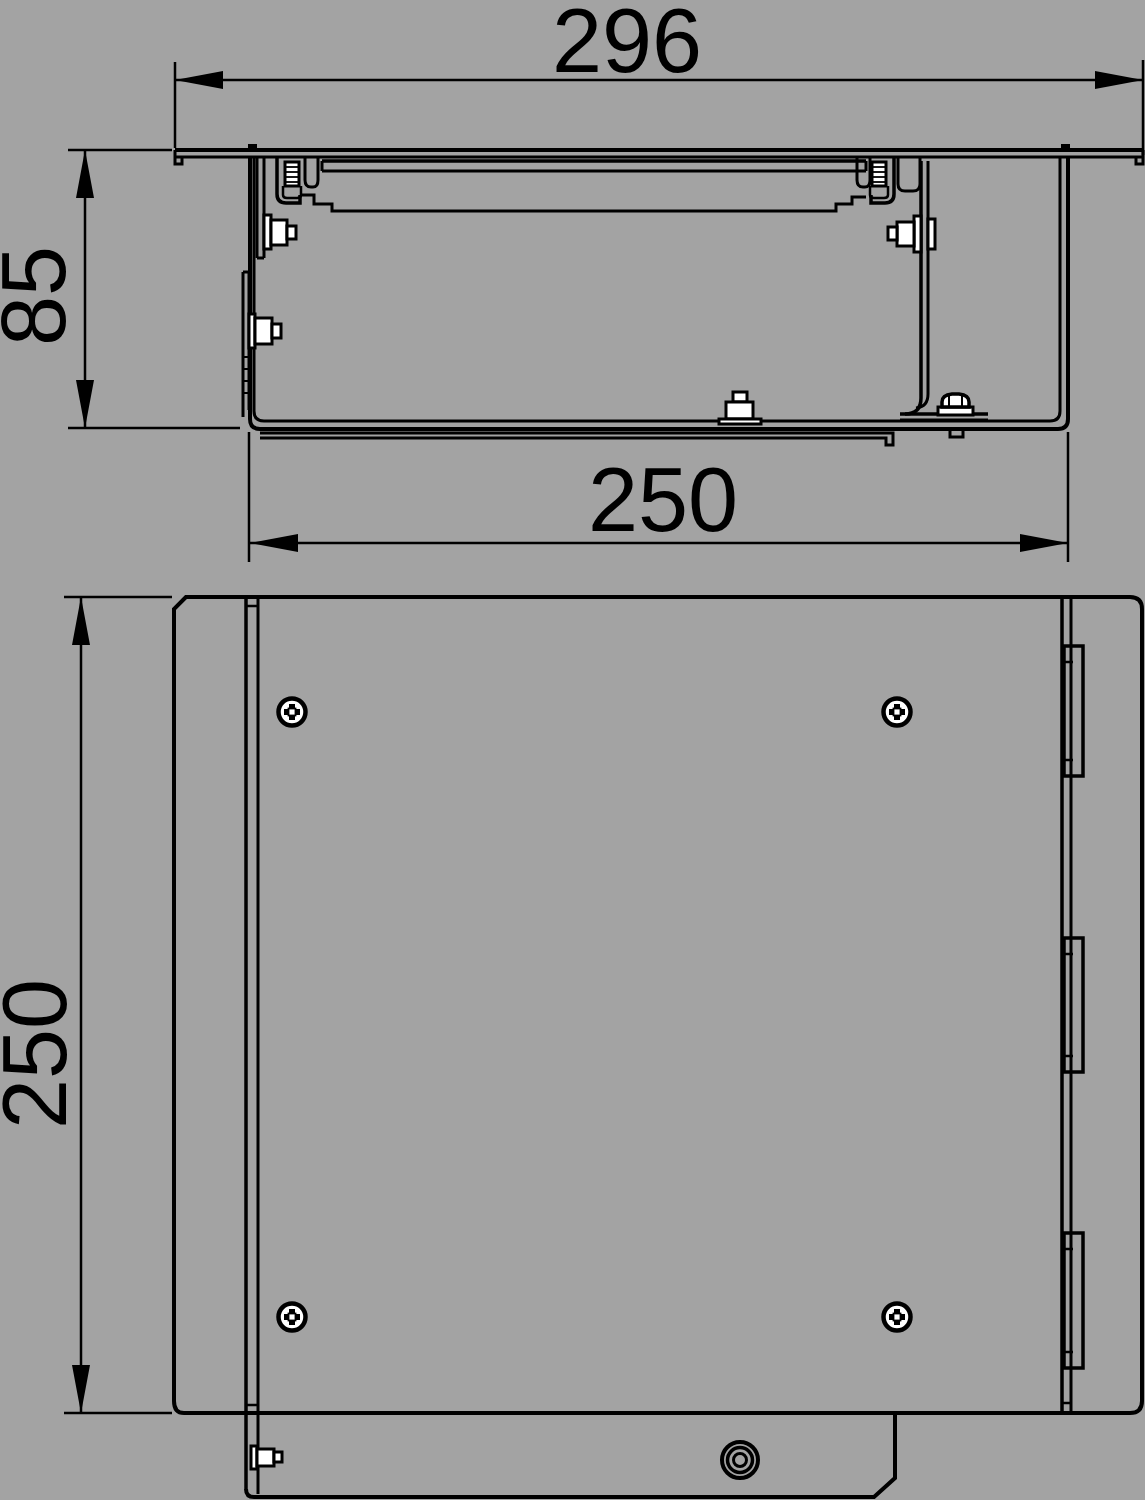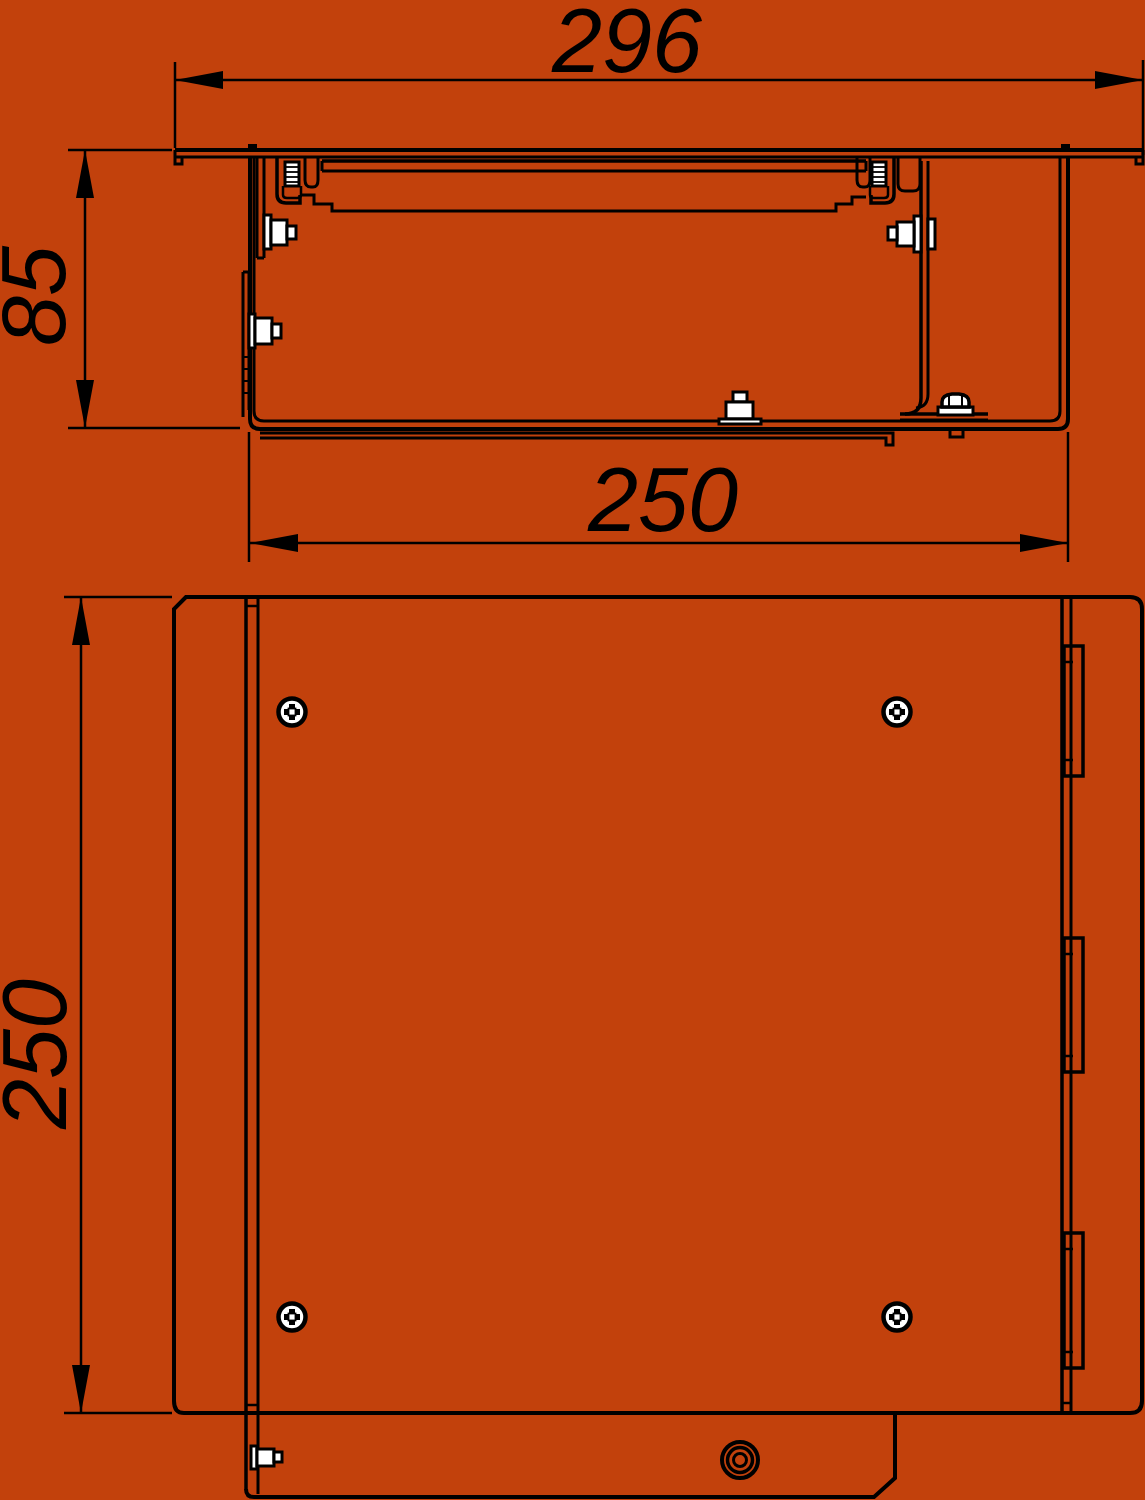--- a/index.html
+++ b/index.html
@@ -1,16 +1,16 @@
 <!DOCTYPE html>
 <html><head>
 <meta charset="utf-8">
 <style>
   html,body{margin:0;padding:0;background:#ffffff;}
-  .sheet{width:1145px;height:1500px;position:relative;background:#c2410c;overflow:hidden;font-style:italic;}
+  .sheet{width:1145px;height:1500px;position:relative;background:#a3a3a3;overflow:hidden;}
   svg{display:block;}
   .dimtext{font-family:"Liberation Sans", sans-serif;font-size:90px;fill:#000;}
   .obj{stroke:#000;fill:none;}
   .objfill{stroke:#000;fill:#fff;}
   .dimline{stroke:#000;stroke-width:2.5;fill:none;}
   .arrow{fill:#000;stroke:none;}
 </style>
 </head>
 <body>
 

